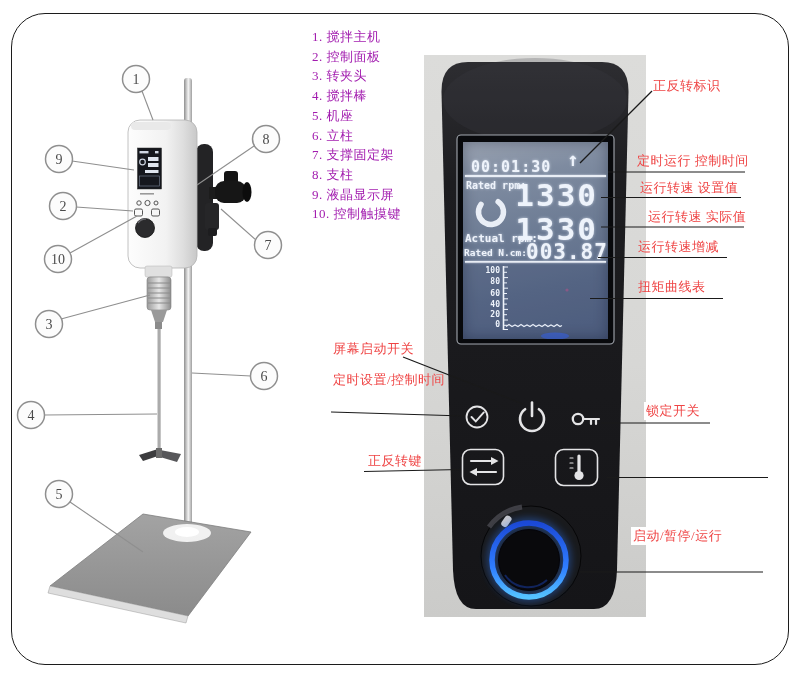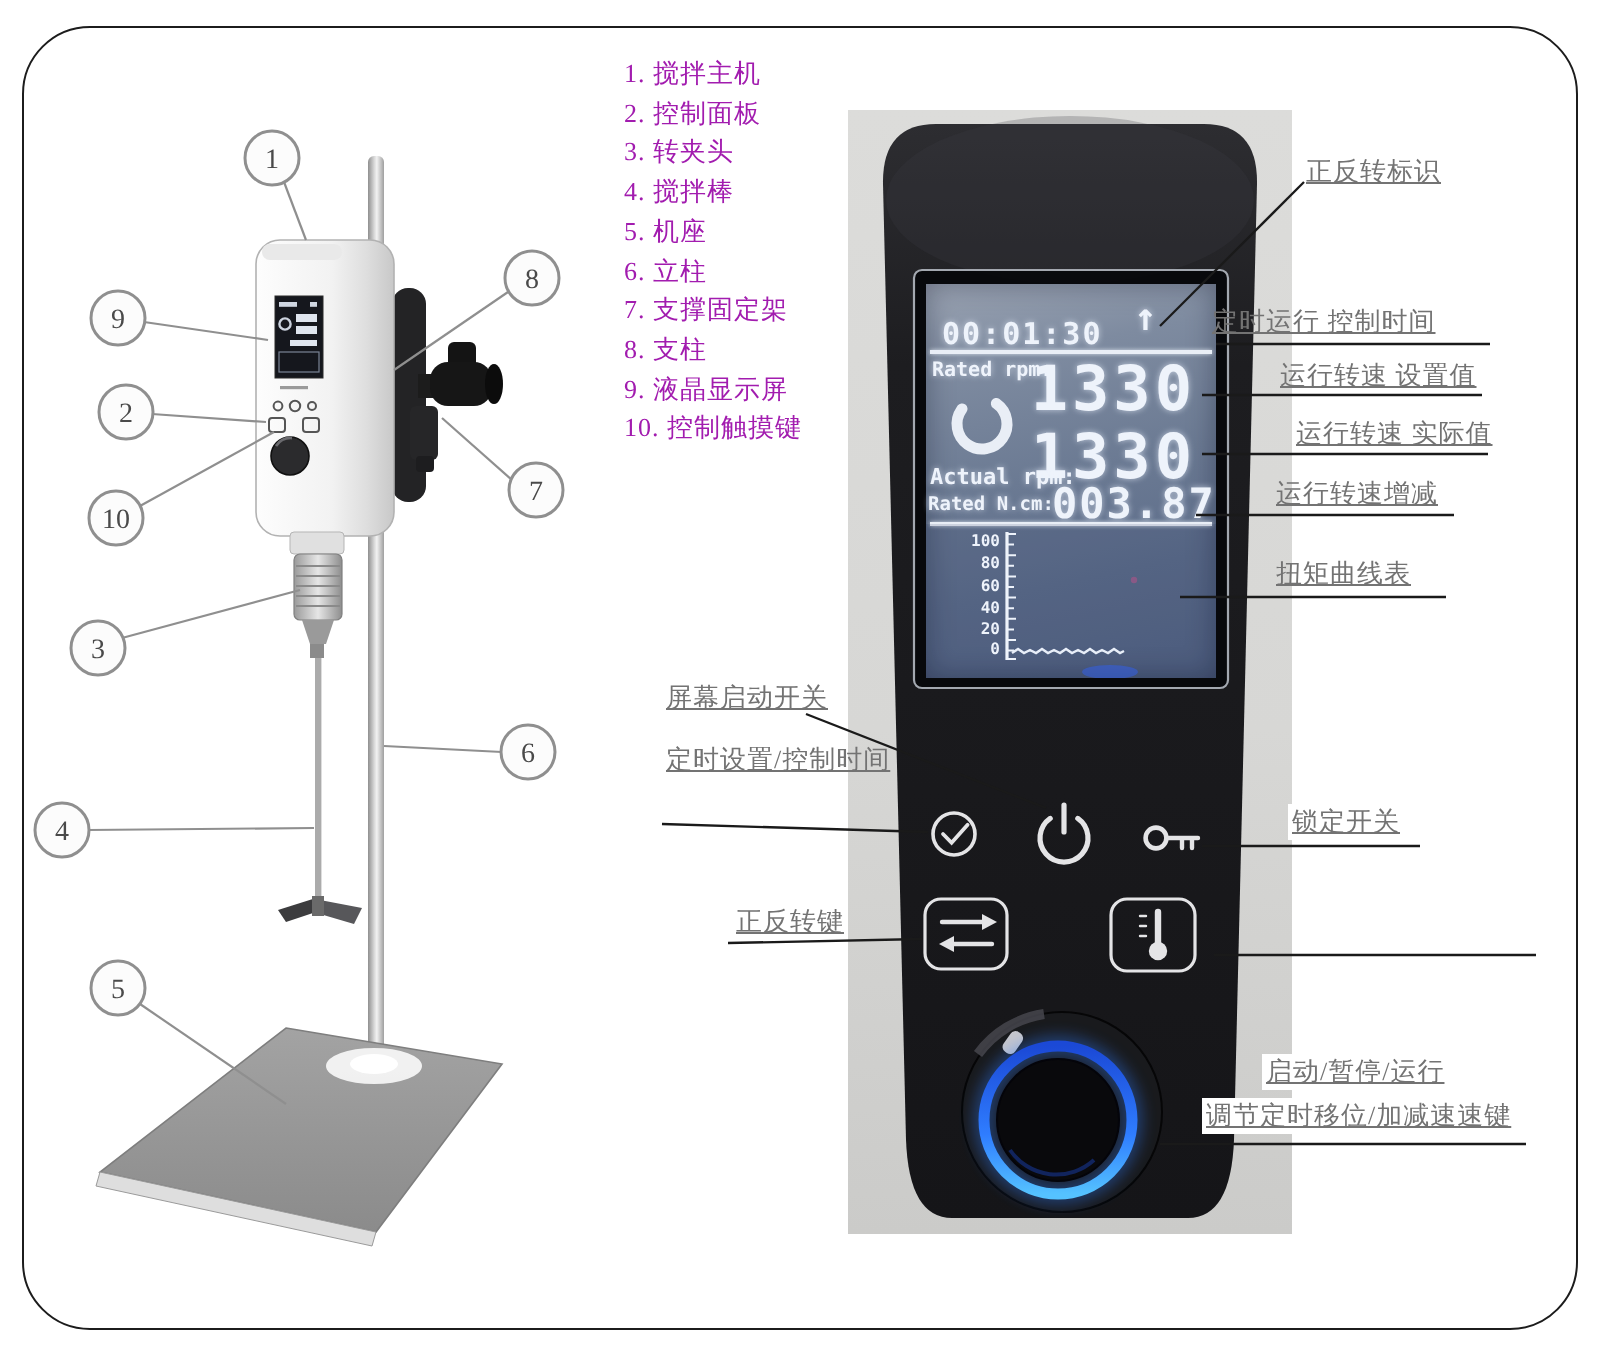--- a/index.html
+++ b/index.html
@@ -6,21 +6,21 @@
   #stage{position:relative;width:800px;height:679px;background:#fff;overflow:hidden;
          font-family:"Liberation Serif","DejaVu Serif",serif;}
   .frame{position:absolute;left:11px;top:13px;width:776px;height:650px;
          border:1.6px solid #1c1c1c;border-radius:34px;}
   .abs{position:absolute;}
   .svglayer{position:absolute;left:0;top:0;width:800px;height:679px;}
   
   .parts{position:absolute;left:312px;top:27px;font-size:13px;line-height:19.7px;
          color:#a21caf;letter-spacing:.5px;white-space:nowrap;}
   
-  .lbl{position:absolute;font-size:13px;color:#737373;white-space:nowrap;letter-spacing:.5px;text-decoration:underline;}
+  .lbl{position:absolute;font-size:13px;color:#ef4444;white-space:nowrap;letter-spacing:.5px;}
   .lbl.wbg{background:#fff;padding:0 2px;}
   
   .photo{position:absolute;left:424px;top:55px;width:222px;height:562px;
          background:linear-gradient(180deg,#dcdcda 0%,#d7d7d5 55%,#cbcbc9 100%);}
   
   .screen{position:absolute;left:463px;top:142px;width:145px;height:197px;
           background:linear-gradient(168deg,#9ba4b3 0%,#7e8ba0 20%,#6b7a93 48%,#5e6e8b 72%,#546484 100%);
           box-shadow:inset 0 0 14px rgba(5,10,30,.35);}
   .scr-txt{position:absolute;color:#eef3fb;text-shadow:0 0 3px rgba(235,243,255,.65);
            font-family:"DejaVu Sans Mono","Liberation Mono",monospace;font-weight:bold;}
@@ -301,25 +301,24 @@
       <line x1="601" y1="423" x2="710" y2="423"></line>
       <line x1="607" y1="477.5" x2="768" y2="477.5"></line>
       <line x1="580" y1="572" x2="763" y2="572"></line>
       <line x1="403" y1="357" x2="523" y2="404"></line>
       <line x1="331" y1="412" x2="464" y2="416"></line>
       <line x1="364" y1="471.5" x2="461" y2="469.5"></line>
     </g>
   </svg>
 
   <div class="lbl" style="left:653px;top:77px">正反转标识</div>
-  <div class="lbl" style="left:606px;top:152px">定时运行 控制时间</div>
+  <div class="lbl" style="left:637px;top:152px">定时运行 控制时间</div>
   <div class="lbl" style="left:640px;top:179px">运行转速 设置值</div>
   <div class="lbl" style="left:648px;top:208px">运行转速 实际值</div>
   <div class="lbl" style="left:638px;top:238px">运行转速增减</div>
   <div class="lbl" style="left:638px;top:278px">扭矩曲线表</div>
   <div class="lbl" style="left:333px;top:340px">屏幕启动开关</div>
   <div class="lbl" style="left:333px;top:371px">定时设置/控制时间</div>
   <div class="lbl" style="left:368px;top:452px">正反转键</div>
   <div class="lbl wbg" style="left:644px;top:402px">锁定开关</div>
   <div class="lbl wbg" style="left:631px;top:527px">启动/暂停/运行</div>
-  <div class="lbl wbg" style="left:601px;top:549px">调节定时移位/加减速速键</div>
 
 </div>
 
 </body></html>

